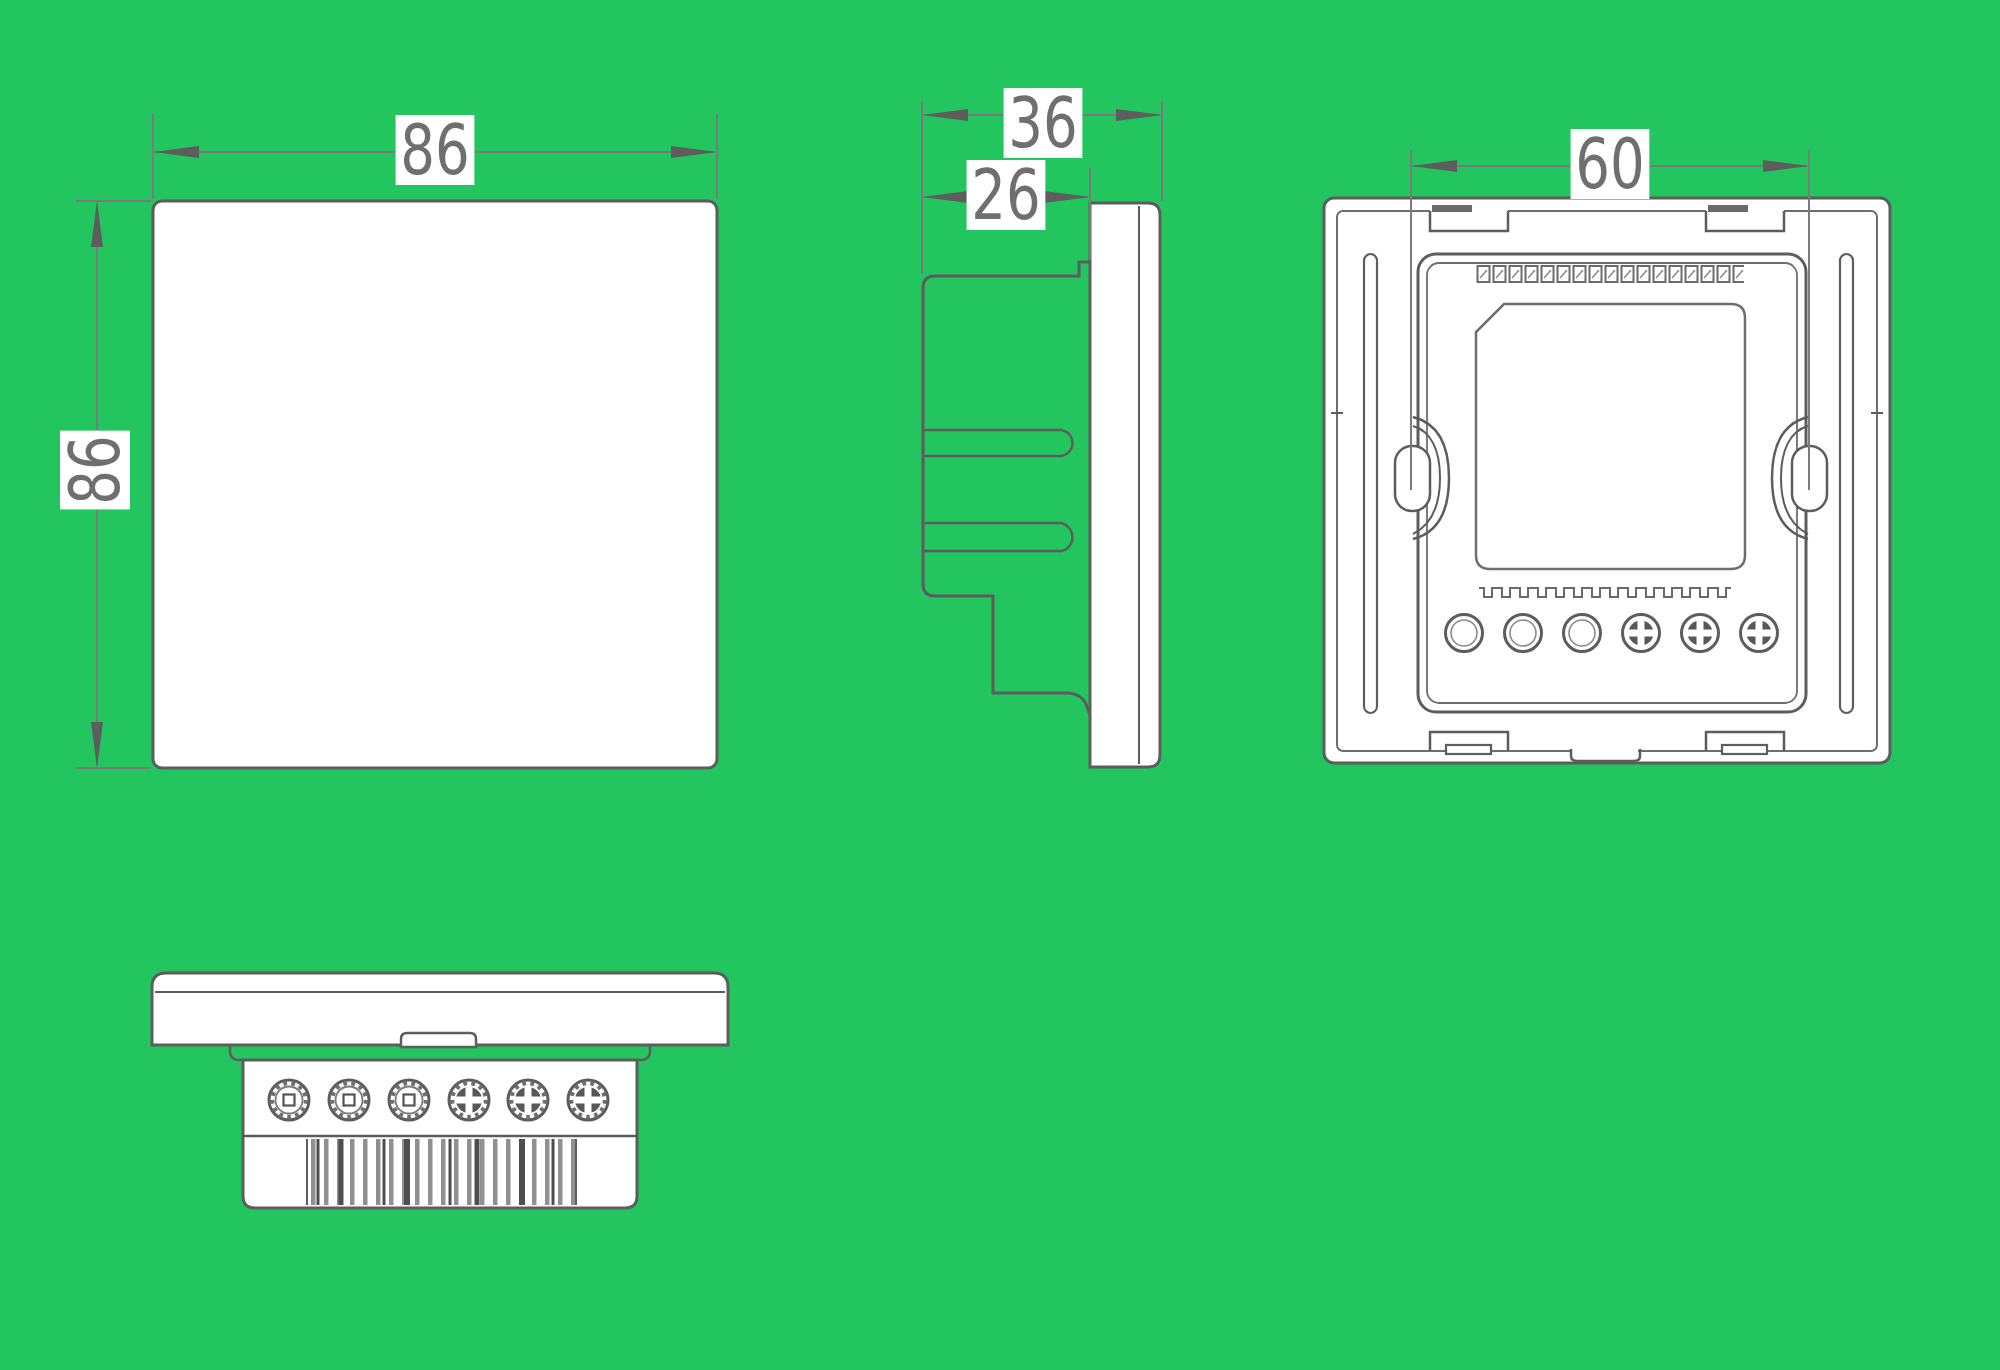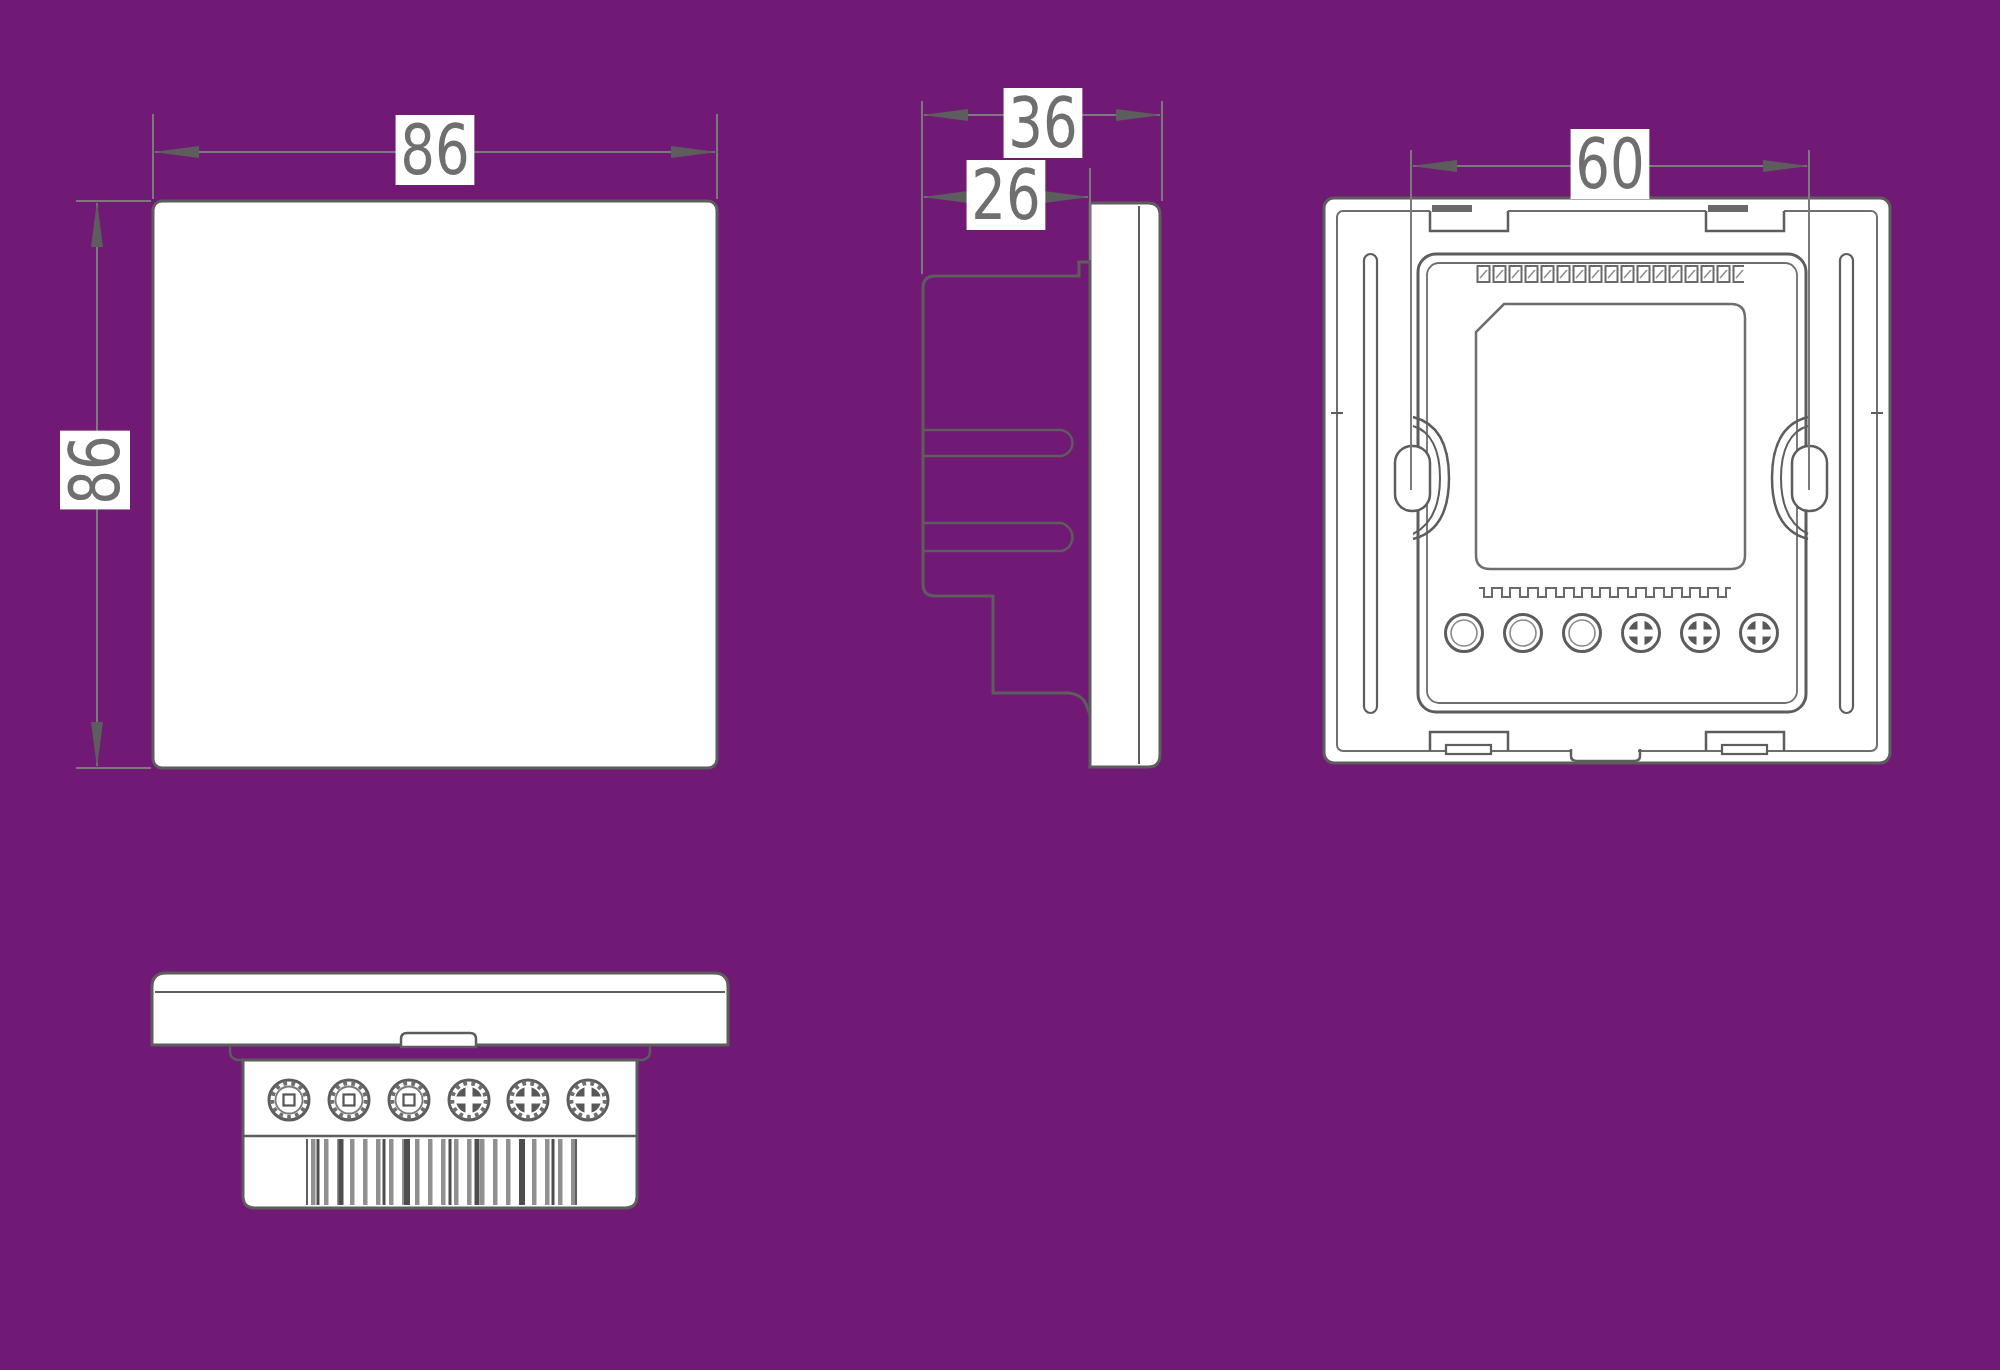--- a/index.html
+++ b/index.html
@@ -1,16 +1,16 @@
 <!DOCTYPE html>
 <html><head>
 <meta charset="utf-8">
 <style>
   html,body{margin:0;padding:0;background:#fff;}
-  .stage{position:relative;width:2000px;height:1370px;background:#701a75;overflow:hidden;
+  .stage{position:relative;width:2000px;height:1370px;background:#22c55e;overflow:hidden;
          font-family:"DejaVu Sans",sans-serif;}
   .stage svg{position:absolute;left:0;top:0;}
   .dim-label{
     position:absolute;
     font-family:"DejaVu Sans",sans-serif;
     font-size:70px;
     line-height:1;
     color:#6f6f6f;
     background:#ffffff;
     padding:0 6px;

